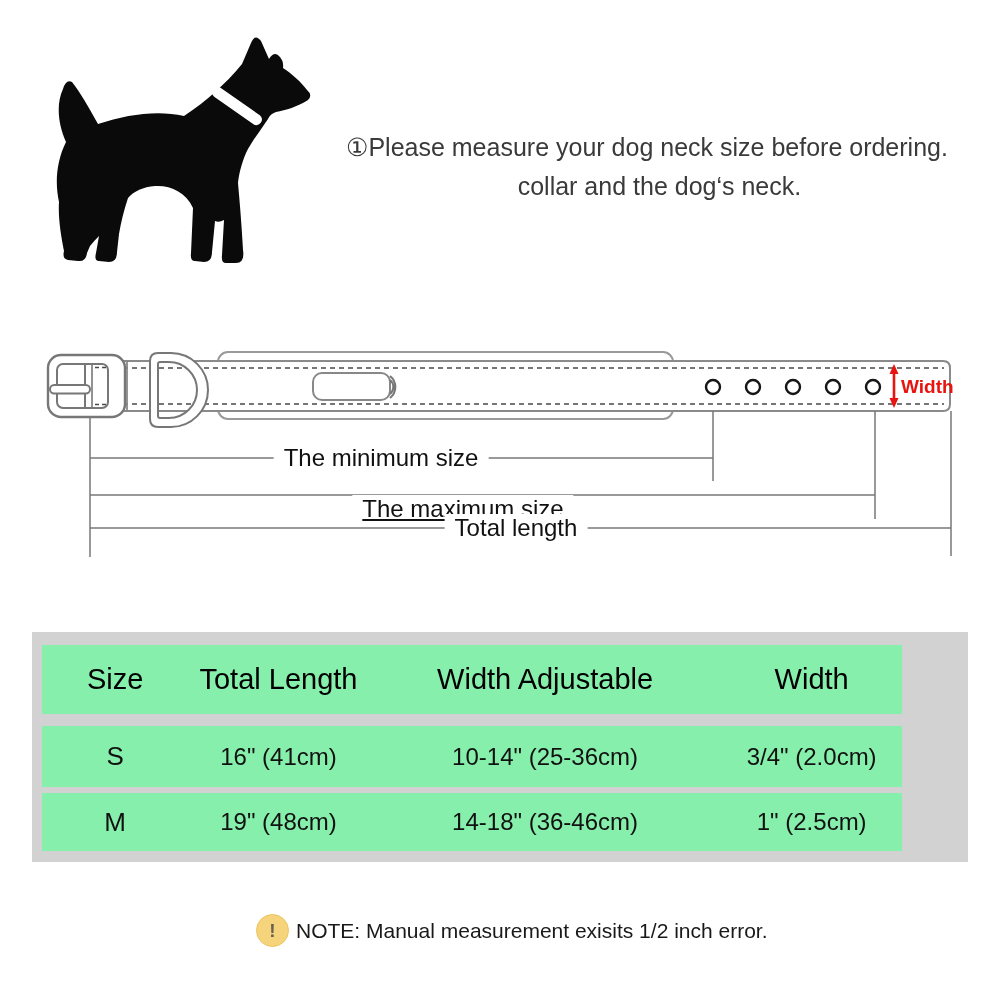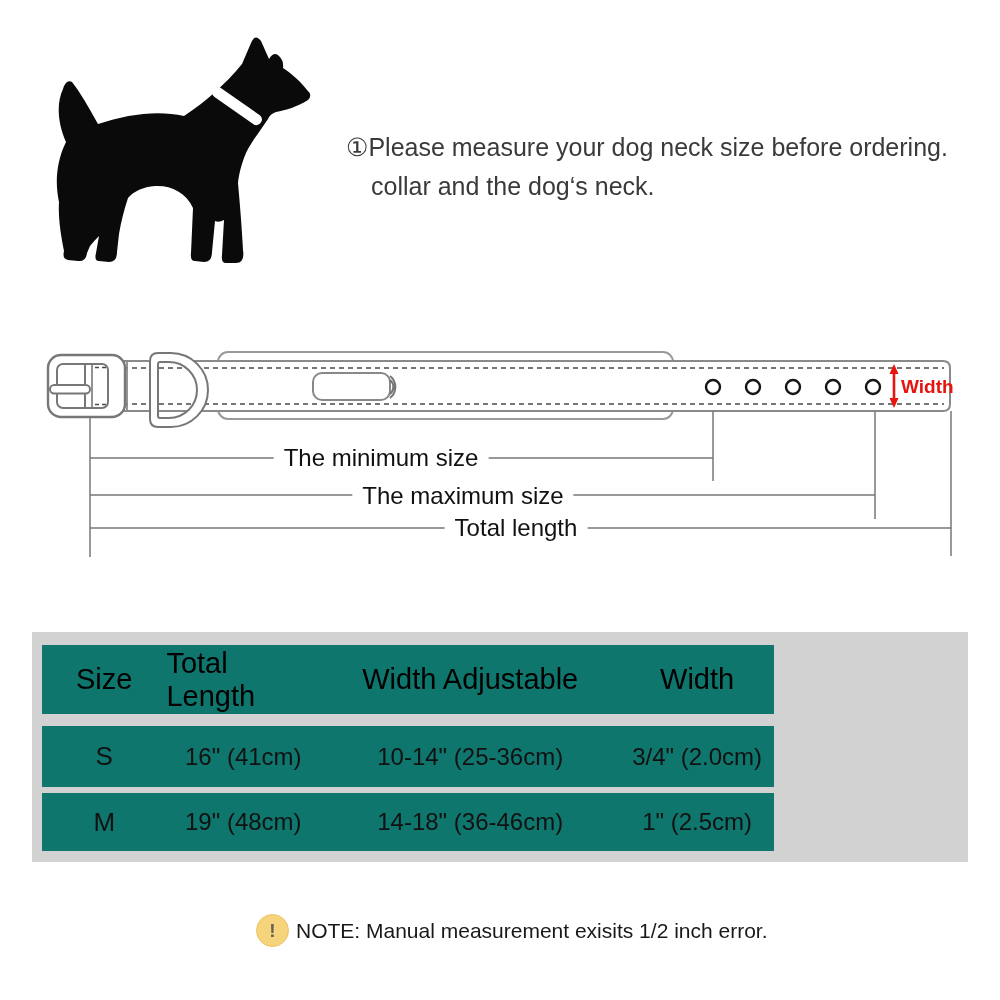--- a/index.html
+++ b/index.html
@@ -4,37 +4,37 @@
 <style>
   html,body{margin:0;padding:0;background:#ffffff;}
   .canvas{
     position:relative;width:1000px;height:1000px;background:#fff;overflow:hidden;
     font-family:"Liberation Sans", sans-serif;color:#222;
   }
   svg{position:absolute;display:block;}
   .dog-svg{left:40px;top:30px;}
   .collar-svg{left:0;top:330px;}
   .instructions{position:absolute;left:346px;top:128px;font-size:25px;line-height:39px;color:#3a3a3a;}
-  .instructions .indent{padding-left:25px;}
+  .instructions .indent{padding-left:25px;text-align:center;}
   .m-label{
     position:absolute;transform:translate(-50%,-50%);background:#fff;
     padding:0 10px;font-size:24px;color:#111;white-space:nowrap;
   }
   .lbl-min{left:381px;top:458px;}
-  .lbl-max{left:463px;top:496px;}
+  .lbl-max{left:463px;top:509px;text-decoration:underline;}
   .lbl-total{left:516px;top:528px;}
   .width-label{
     position:absolute;left:901px;top:376px;color:#e8140f;font-weight:bold;
     font-size:19px;white-space:nowrap;
   }
   .size-table{
     position:absolute;left:32px;top:632px;width:936px;height:230px;background:#d2d2d2;
   }
   .trow{
-    position:absolute;left:10px;width:732px;background:#0f766e;
+    position:absolute;left:10px;width:860px;background:#86efac;
     display:grid;grid-template-columns:17% 21% 41% 21%;align-items:center;justify-items:center;
   }
   .trow.thead{top:13px;height:69px;font-size:29px;color:#000;}
   .trow.row-s{top:94px;height:61px;font-size:24px;color:#111;}
   .trow.row-m{top:161px;height:58px;font-size:24px;color:#111;}
   .trow .size-cell{font-size:26px;}
   .note{
     position:absolute;left:256px;top:914px;display:flex;align-items:center;
   }
   .note-icon{

